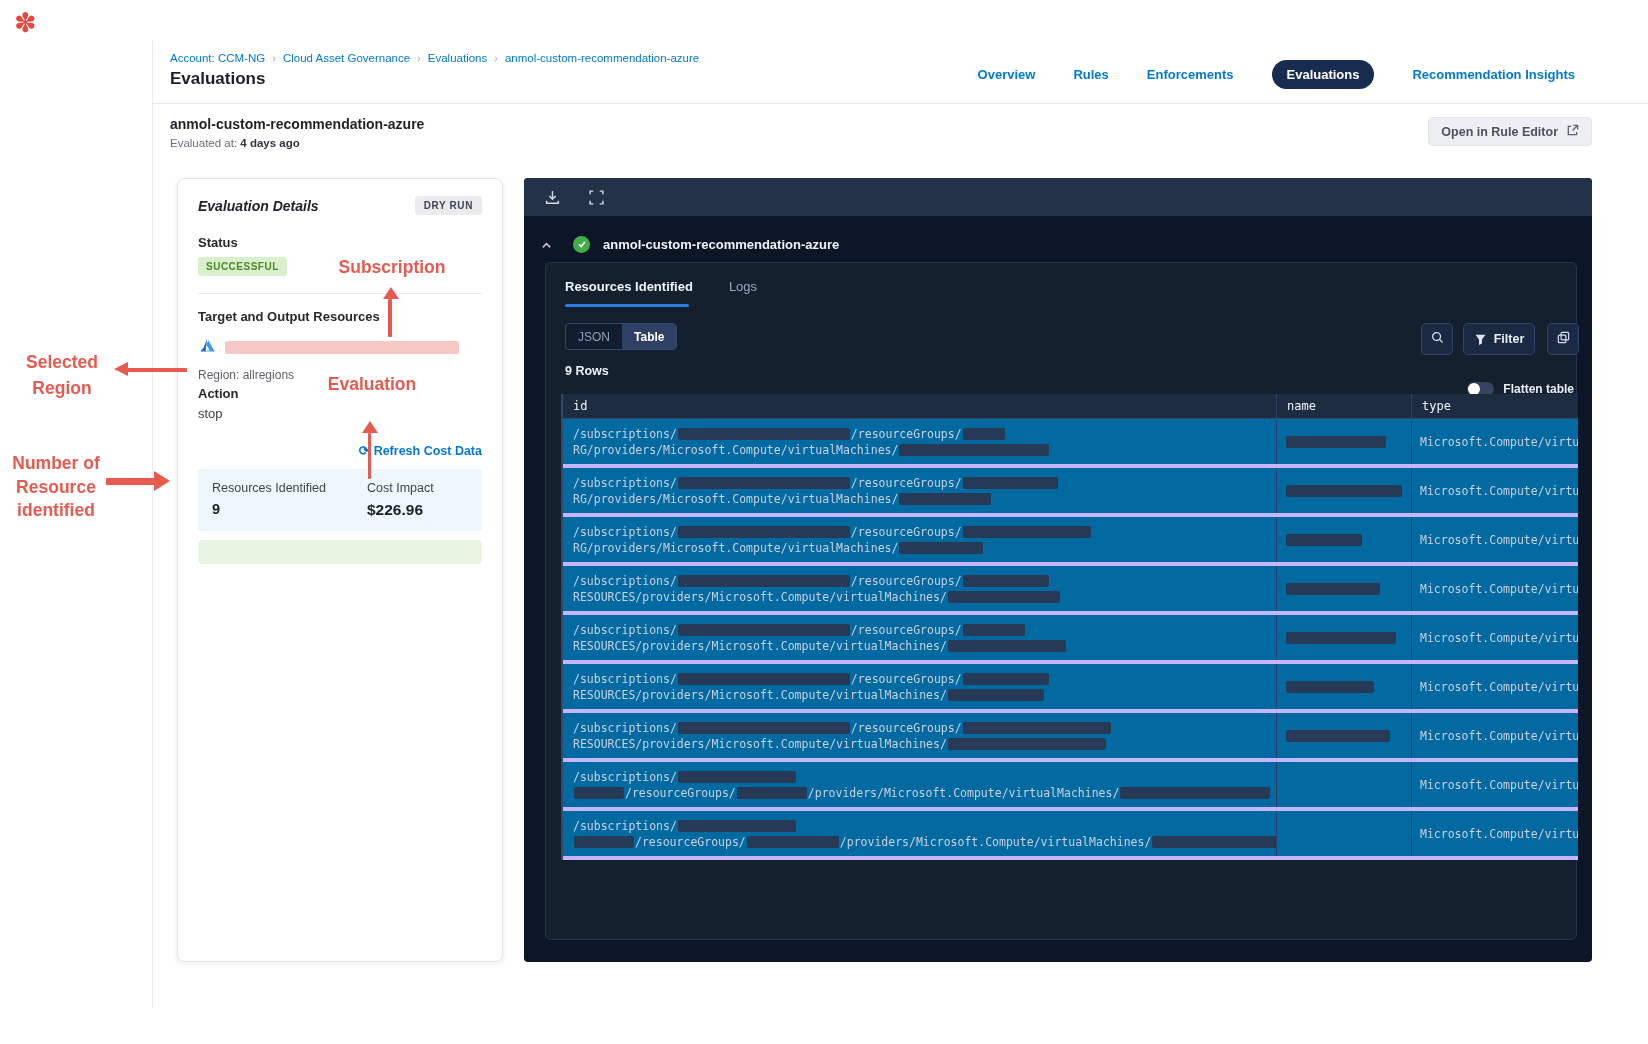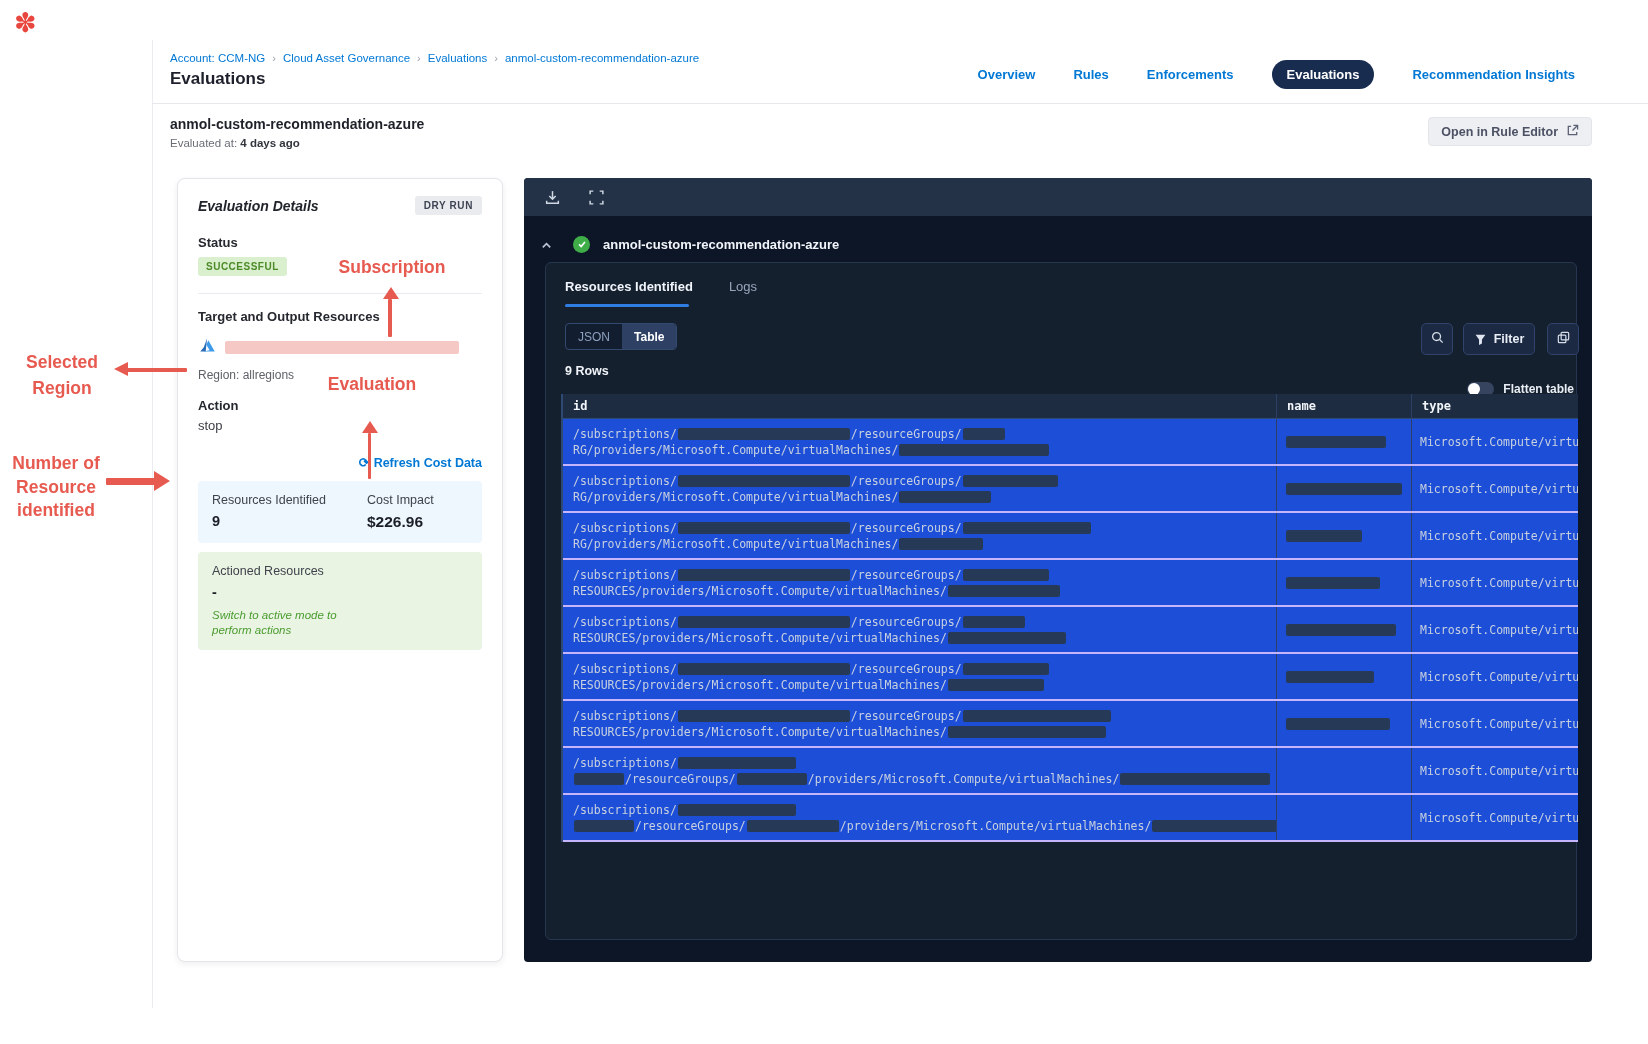--- a/index.html
+++ b/index.html
@@ -35,21 +35,21 @@
   .badge-dryrun { font-size:10px; font-weight:bold; letter-spacing:.6px; color:#3f4454;
       background:#e9ebef; border-radius:3px; padding:4px 9px; }
   .dc-label { font-size:13px; font-weight:bold; color:#26282f; }
   .status-label { margin-top:20px; }
   .badge-success { display:inline-block; margin-top:7px; font-size:10px; font-weight:bold; letter-spacing:.5px;
       color:#4c8a28; background:#d9efcd; border-radius:3px; padding:4px 8px; }
   .dc-divider { height:1px; background:#e8eaed; margin:17px 0 15px 0; }
   .azure-row { display:flex; align-items:center; gap:8px; margin-top:12px; }
   .redact-pink { width:234px; height:13px; background:#f5c8c5; border-radius:2px; }
   .region-text { margin-top:9px; font-size:12px; color:#5e6168; }
-  .action-label { margin-top:16px; }
+  .action-label { margin-top:4px; }
   .action-value { margin-top:5px; font-size:13px; color:#3b3e45; }
   .refresh-row { margin-top:20px; text-align:right; }
   .refresh-link { font-size:12.5px; font-weight:bold; color:#0278d5; cursor:pointer; }
   .refresh-glyph { font-size:13px; margin-right:4px; }
   .metric-box { margin-top:10px; border-radius:4px; padding:12px 14px; display:grid;
       grid-template-columns:155px 1fr; }
   .metric-box.blue { background:#edf7fd; }
   .metric-box.green { background:#e9f4e3; margin-top:9px; }
   .m-label { font-size:12.5px; color:#3f434c; }
   .m-value { margin-top:6px; font-size:14.5px; font-weight:bold; color:#1c1e26; }
@@ -89,22 +89,22 @@
   .rows-count { position:absolute; top:101px; left:19px; font-size:12.5px; font-weight:bold; color:#f0f3f7; }
   .flatten { position:absolute; top:119px; right:2px; display:flex; align-items:center; gap:9px; }
   .flatten-label { font-size:12px; color:#e9eef5;font-weight:bold; }
   .switch { width:27px; height:14px; background:#36445f; border-radius:7px; position:relative; cursor:pointer; }
   .switch .knob { position:absolute; left:1px; top:1px; width:12px; height:12px; border-radius:50%; background:#ffffff; }
 
   
   .rtable { position:absolute; top:131px; left:15px; width:1017px; border-left:2px solid #2e4a73;
       font-family:"DejaVu Sans Mono", monospace; }
   .thead { display:grid; grid-template-columns:713px 135px 167px; background:#1e2c42; border-bottom:1px solid #2e4a73; }
-  .th { font-size:12px; font-weight:bold; color:#f2f5f9; padding:5px 10px; }
-  .trow { display:grid; grid-template-columns:713px 135px 167px; background:#1d4ed8; border-bottom:2px solid #c4b5fd; min-height:46px; }
+  .th { font-size:12px; font-weight:normal; color:#f2f5f9; padding:5px 10px; }
+  .trow { display:grid; grid-template-columns:713px 135px 167px; background:#0369a1; border-bottom:4px solid #c4b5fd; min-height:46px; }
   .tcell { overflow:hidden; }
   .id-cell { padding:7px 10px 6px 10px; }
   .mline { font-size:11.5px; line-height:16px; color:#c7d1df; white-space:nowrap; }
   .col-border { border-left:1px solid #2c4066; }
   .name-cell { display:flex; align-items:center; padding:0 8px; }
   .type-cell { display:flex; align-items:center; padding-left:8px; font-size:11.5px; color:#c7d1df; white-space:nowrap; }
   .redaction { display:inline-block; height:12px; background:#263a58; border-radius:2px; vertical-align:-2px; margin:0 1px; }
 
   
   .ann { color:#e75a50; font-weight:bold; font-size:17.5px; text-align:center; line-height:24px; z-index:5; }
@@ -198,25 +198,20 @@
       <div>
         <div class="m-label">Resources Identified</div>
         <div class="m-value">9</div>
       </div>
       <div>
         <div class="m-label">Cost Impact</div>
         <div class="m-value big">$226.96</div>
       </div>
     </div>
     <div class="metric-box green">
-      <div>
-        <div class="m-label">Actioned Resources</div>
-        <div class="m-value">-</div>
-        <div class="m-note">Switch to active mode to perform actions</div>
-      </div>
     </div>
   </div>
 
   <div class="abs results-panel">
     <div class="rp-toolbar">
       <span class="tool-icon">
         <svg width="17" height="17" viewBox="0 0 16 16" fill="none" stroke="#cfd8e3" stroke-width="1.4">
           <path d="M8 2v7"></path>
             <path d="M5 6.5 8 9.5 11 6.5"></path>
             <path d="M2.5 11v2.5h11V11"></path>

